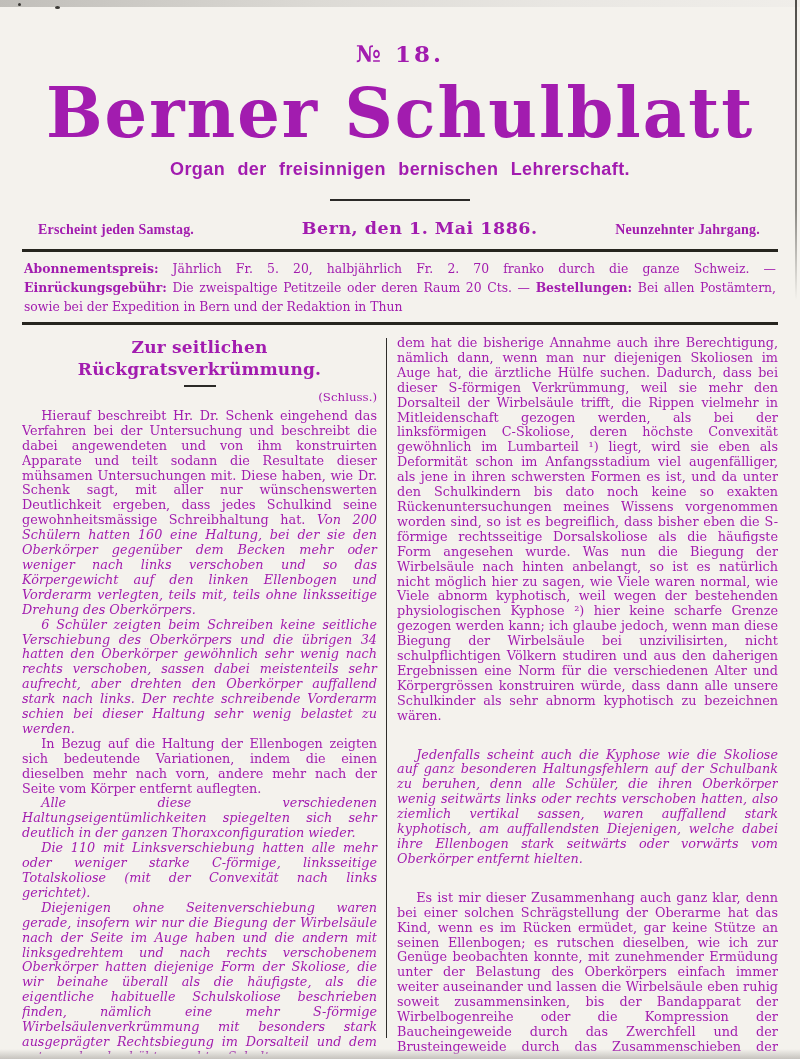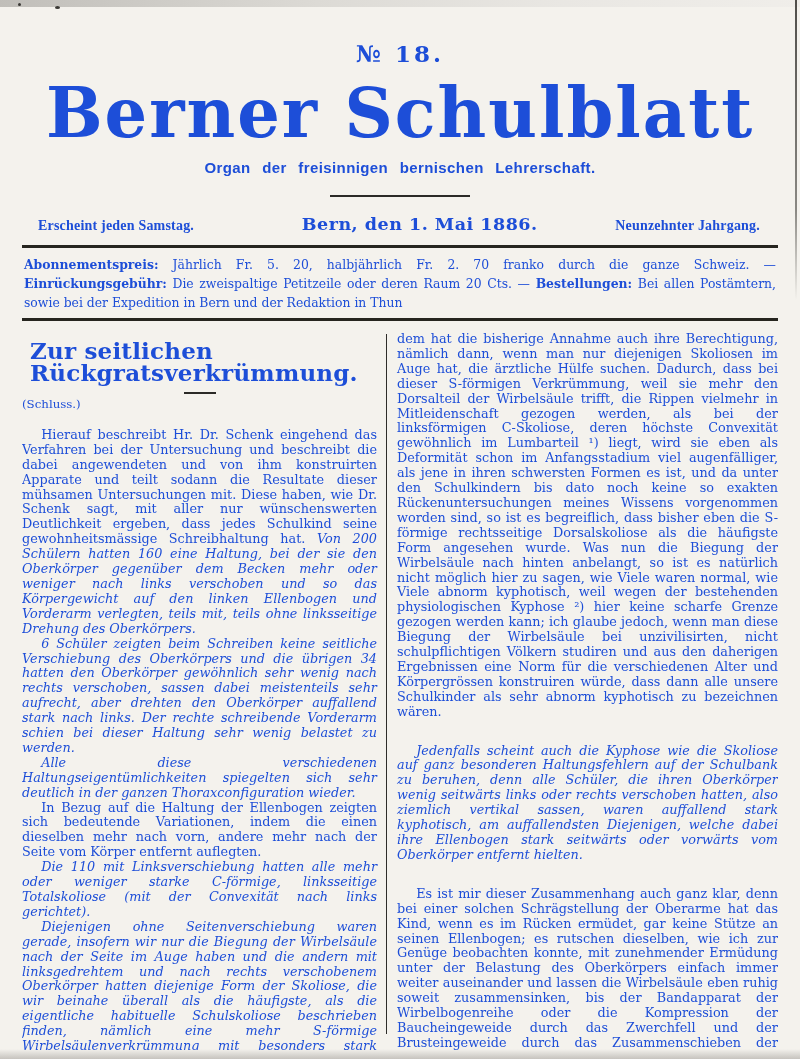--- a/index.html
+++ b/index.html
@@ -1,21 +1,21 @@
 <!DOCTYPE html>
 <html lang="de"><head>
 <meta charset="utf-8">
 <style>
   html,body{margin:0;padding:0;background:#e9e7e2;}
   .page{
     position:relative;
     width:800px;height:1059px;
     margin:0;
     background:#f4f2ed;
-    color:#1d4ed8;
+    color:#a21caf;
     font-family:"DejaVu Serif", serif;
     overflow:hidden;
     box-sizing:border-box;
     padding:40px 22px 0 22px;
   }
   
   .scan-top{position:absolute;top:0;left:0;width:100%;height:7px;
     background:linear-gradient(to right,#b7b5b0,#d8d6d1 40%,#e7e5e1 70%,#efedE9);opacity:.85;}
   .scan-bottom{position:absolute;bottom:0;left:0;width:100%;height:10px;
     background:linear-gradient(to top,#c6c3be,rgba(198,195,190,0));}
@@ -35,21 +35,21 @@
     font-weight:bold;
     letter-spacing:2px;
     white-space:nowrap;
     transform:scaleY(1.04);
   }
   .subtitle{
     margin-top:14px;
     text-align:center;
     font-family:"Liberation Sans", sans-serif;
     font-weight:bold;
-    font-size:15px;
+    font-size:18px;
     letter-spacing:0.4px;
     word-spacing:7px;
   }
   .subtitle-rule{
     width:140px;height:2px;background:#2b2a27;
     margin:19px auto 0 auto;
   }
   .dateline{
     margin-top:17px;
     display:flex;align-items:baseline;justify-content:space-between;
@@ -80,27 +80,27 @@
   }
   .col{font-size:12.8px;line-height:14.9px;text-align:justify;}
   .col.left{width:355px;flex:0 0 355px;}
   .col.right{flex:1;display:flex;flex-direction:column;gap:24px;}
   .col-divider{
     width:1px;background:#2e2d2a;
     margin:2px 10px 16px 9px;
     align-self:stretch;
   }
   .article-title{
-    margin:8px;
-    font-size:23px;font-weight:bold;
-    text-align:left;letter-spacing:0.2px;
+    margin:0;
+    font-size:17px;font-weight:bold;
+    text-align:center;letter-spacing:0.2px;
     line-height:22px;
   }
   .head-rule{width:32px;height:2px;background:#2b2a27;margin:5px auto 3px auto;}
-  .schluss{text-align:left;font-size:11.8px;margin-bottom:16px;}
+  .schluss{text-align:right;font-size:11.8px;margin-bottom:4px;}
   .para{margin:0;text-indent:1.5em;}
   .para.no-indent{text-indent:0;}
   .it{font-style:italic;}
 </style>
 </head>
 <body>
 
 <div class="page">
   <div class="scan-top"></div>
   <div class="scan-right"></div>
@@ -125,22 +125,22 @@
   <p class="imprint" id="imprint"><span class="b">Abonnementspreis:</span><span> Jährlich Fr. 5. 20, halbjährlich Fr. 2. 70 franko durch die ganze Schweiz. — </span><span class="b">Einrückungsgebühr:</span><span> Die zweispaltige Petitzeile oder deren Raum 20 Cts. — </span><span class="b">Bestellungen:</span><span> Bei allen Postämtern, sowie bei der Expedition in Bern und der Redaktion in Thun</span></p>
   <div class="rule-thick second"></div>
 
   <div class="columns">
     <div class="col left" id="col-left">
       <h2 class="article-title">Zur seitlichen Rückgratsverkrümmung.</h2>
       <div class="head-rule"></div>
       <div class="schluss">(Schluss.)</div>
     <p class="para"><span>Hierauf beschreibt Hr. Dr. Schenk eingehend das Verfahren bei der Untersuchung und beschreibt die dabei angewendeten und von ihm konstruirten Apparate und teilt sodann die Resultate dieser mühsamen Untersuchungen mit. Diese haben, wie Dr. Schenk sagt, mit aller nur wünschenswerten Deutlichkeit ergeben, dass jedes Schulkind seine gewohnheitsmässige Schreibhaltung hat. </span><span class="it">Von 200 Schülern hatten 160 eine Haltung, bei der sie den Oberkörper gegenüber dem Becken mehr oder weniger nach links verschoben und so das Körpergewicht auf den linken Ellenbogen und Vorderarm verlegten, teils mit, teils ohne linksseitige Drehung des Oberkörpers.</span></p>
         <p class="para"><span class="it">6 Schüler zeigten beim Schreiben keine seitliche Verschiebung des Oberkörpers und die übrigen 34 hatten den Oberkörper gewöhnlich sehr wenig nach rechts verschoben, sassen dabei meistenteils sehr aufrecht, aber drehten den Oberkörper auffallend stark nach links. Der rechte schreibende Vorderarm schien bei dieser Haltung sehr wenig belastet zu werden.</span></p>
+        <p class="para"><span>In Bezug auf die Haltung der Ellenbogen zeigten sich bedeutende Variationen, indem die einen dieselben mehr nach vorn, andere mehr nach der Seite vom Körper entfernt auflegten.</span></p>
         <p class="para"><span class="it">Alle diese verschiedenen Haltungseigentümlichkeiten spiegelten sich sehr deutlich in der ganzen Thoraxconfiguration wieder.</span></p>
-        <p class="para"><span>In Bezug auf die Haltung der Ellenbogen zeigten sich bedeutende Variationen, indem die einen dieselben mehr nach vorn, andere mehr nach der Seite vom Körper entfernt auflegten.</span></p>
         <p class="para"><span class="it">Die 110 mit Linksverschiebung hatten alle mehr oder weniger starke C-förmige, linksseitige Totalskoliose (mit der Convexität nach links gerichtet).</span></p>
         <p class="para"><span class="it">Diejenigen ohne Seitenverschiebung waren gerade, insofern wir nur die Biegung der Wirbelsäule nach der Seite im Auge haben und die andern mit linksgedrehtem und nach rechts verschobenem Oberkörper hatten diejenige Form der Skoliose, die wir beinahe überall als die häufigste, als die eigentliche habituelle Schulskoliose beschrieben finden, nämlich eine mehr S-förmige Wirbelsäulenverkrümmung mit besonders stark ausgeprägter Rechtsbiegung im Dorsalteil und dem entsprechend erhöhter rechter Schulter.</span></p>
       </div>
     <div class="col-divider"></div>
     <div class="col right" id="col-right">
       <p class="para no-indent"><span>dem hat die bisherige Annahme auch ihre Berechtigung, nämlich dann, wenn man nur diejenigen Skoliosen im Auge hat, die ärztliche Hülfe suchen. Dadurch, dass bei dieser S-förmigen Verkrümmung, weil sie mehr den Dorsalteil der Wirbelsäule trifft, die Rippen vielmehr in Mitleidenschaft gezogen werden, als bei der linksförmigen C-Skoliose, deren höchste Convexität gewöhnlich im Lumbarteil ¹) liegt, wird sie eben als Deformität schon im Anfangsstadium viel augenfälliger, als jene in ihren schwersten Formen es ist, und da unter den Schulkindern bis dato noch keine so exakten Rückenuntersuchungen meines Wissens vorgenommen worden sind, so ist es begreiflich, dass bisher eben die S-förmige rechtsseitige Dorsalskoliose als die häufigste Form angesehen wurde. Was nun die Biegung der Wirbelsäule nach hinten anbelangt, so ist es natürlich nicht möglich hier zu sagen, wie Viele waren normal, wie Viele abnorm kyphotisch, weil wegen der bestehenden physiologischen Kyphose ²) hier keine scharfe Grenze gezogen werden kann; ich glaube jedoch, wenn man diese Biegung der Wirbelsäule bei unzivilisirten, nicht schulpflichtigen Völkern studiren und aus den daherigen Ergebnissen eine Norm für die verschiedenen Alter und Körpergrössen konstruiren würde, dass dann alle unsere Schulkinder als sehr abnorm kyphotisch zu bezeichnen wären.</span></p>
         <p class="para"><span class="it">Jedenfalls scheint auch die Kyphose wie die Skoliose auf ganz besonderen Haltungsfehlern auf der Schulbank zu beruhen, denn alle Schüler, die ihren Oberkörper wenig seitwärts links oder rechts verschoben hatten, also ziemlich vertikal sassen, waren auffallend stark kyphotisch, am auffallendsten Diejenigen, welche dabei ihre Ellenbogen stark seitwärts oder vorwärts vom Oberkörper entfernt hielten.</span></p>
         <p class="para"><span>Es ist mir dieser Zusammenhang auch ganz klar, denn bei einer solchen Schrägstellung der Oberarme hat das Kind, wenn es im Rücken ermüdet, gar keine Stütze an seinen Ellenbogen; es rutschen dieselben, wie ich zur Genüge beobachten konnte, mit zunehmender Ermüdung unter der Belastung des Oberkörpers einfach immer weiter auseinander und lassen die Wirbelsäule eben ruhig soweit zusammensinken, bis der Bandapparat der Wirbelbogenreihe oder die Kompression der Baucheingeweide durch das Zwerchfell und der Brusteingeweide durch das Zusammenschieben der Rippen keine weitere Biegung nach hinten mehr zulassen.</span></p>
         <p class="para"><span>So haben wir endlich aus all' dem Gesagten als Haltungsfehler, die zu Verkrümmungen zu führen pflegen, kennen gelernt:</span></p>
     </div>

